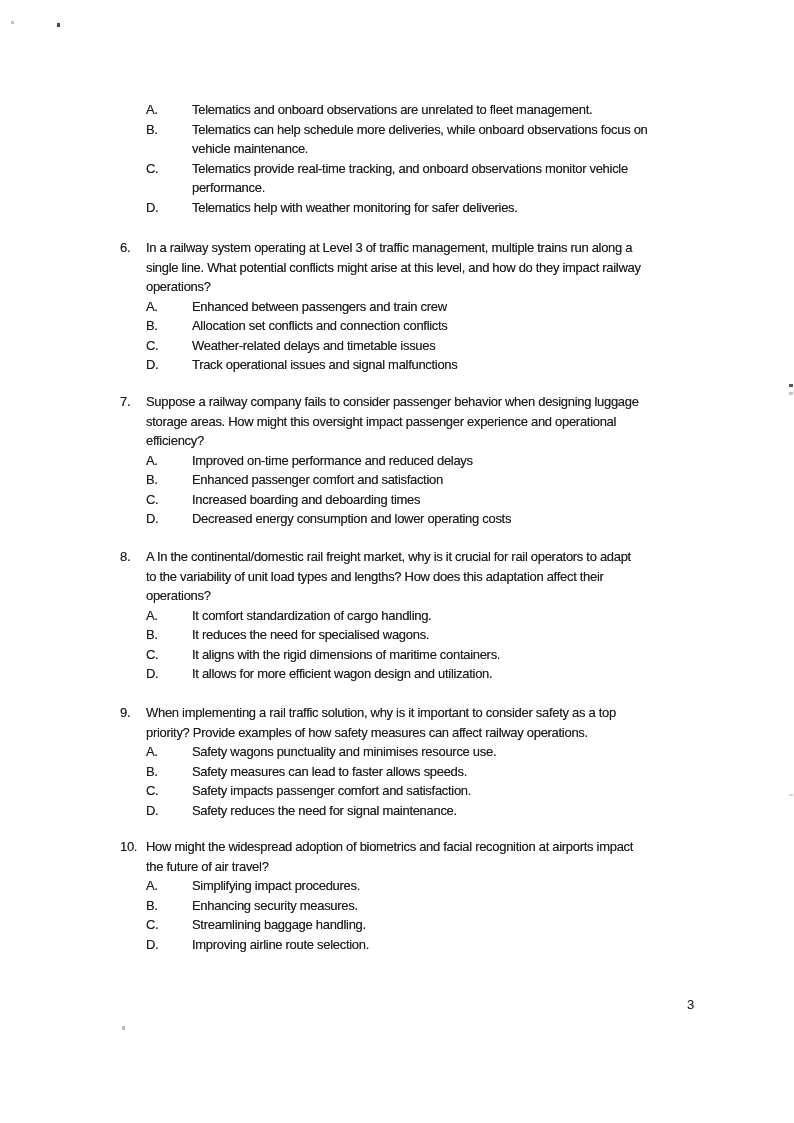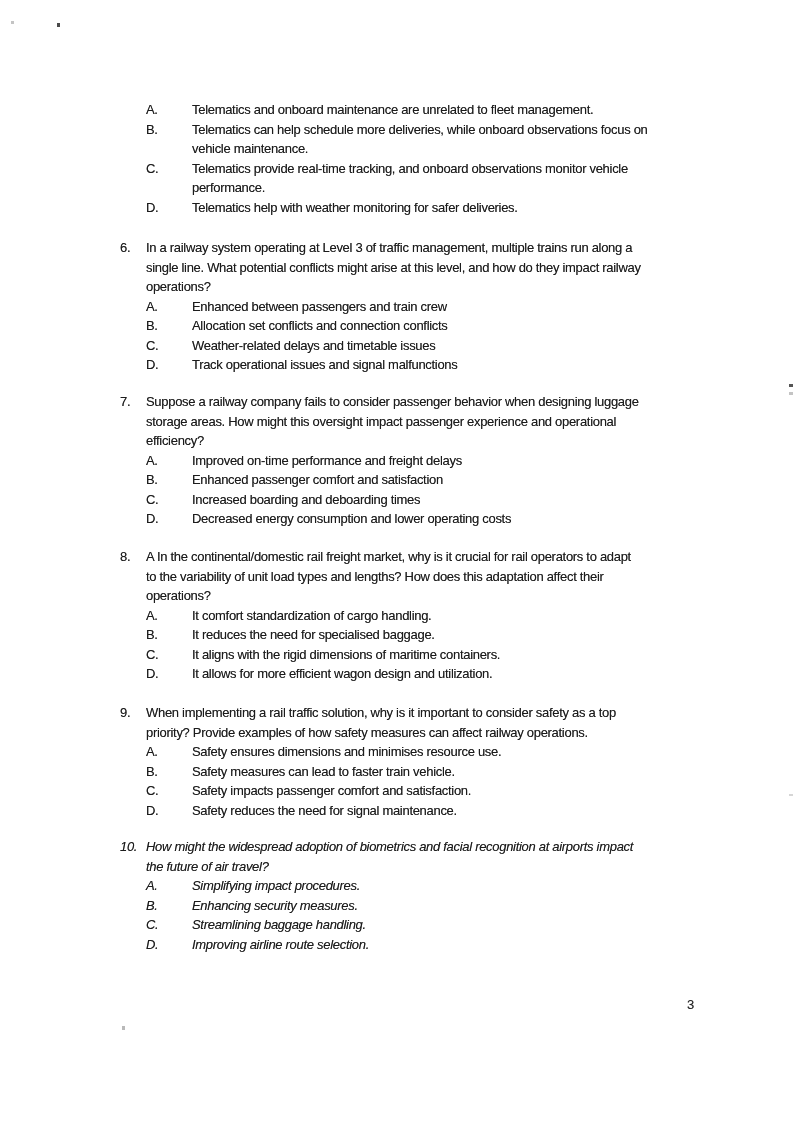--- a/index.html
+++ b/index.html
@@ -44,21 +44,21 @@
     flex: 0 0 26px;
   }
   .q-body {
     flex: 1;
     white-space: pre-line;
   }
   .block-q6  { margin-top: 21px; }
   .block-q7  { margin-top: 17.5px; }
   .block-q8  { margin-top: 18.5px; }
   .block-q9  { margin-top: 19.5px; }
-  .block-q10 { margin-top: 17px; font-style: italic; }
+  .block-q10 { margin-top: 17px; }
   .page-number {
     position: absolute;
     left: 687px;
     top: 997px;
     font-size: 13px;
     color: #2a2a2a;
     text-shadow: 0 0 0.45px rgba(20,20,20,0.5);
   }
   .artifact {
     position: absolute;
@@ -81,21 +81,21 @@
   <span class="artifact artifact-3"></span>
   <span class="artifact artifact-4"></span>
   <span class="artifact artifact-5"></span>
   <span class="artifact artifact-6"></span>
 
   <div class="content">
 
     <div class="options-block">
       <div class="option-row">
         <span class="option-letter">A.</span>
-        <span class="option-text">Telematics and onboard maintenance are unrelated to fleet management.</span>
+        <span class="option-text">Telematics and onboard observations are unrelated to fleet management.</span>
       </div>
       <div class="option-row">
         <span class="option-letter">B.</span>
         <span class="option-text">Telematics can help schedule more deliveries, while onboard observations focus on
 vehicle maintenance.</span>
       </div>
       <div class="option-row">
         <span class="option-letter">C.</span>
         <span class="option-text">Telematics provide real-time tracking, and onboard observations monitor vehicle
 performance.</span>
@@ -133,21 +133,21 @@
 
     <div class="question-block block-q7">
       <div class="question">
         <span class="q-number">7.</span>
         <span class="q-body">Suppose a railway company fails to consider passenger behavior when designing luggage
 storage areas. How might this oversight impact passenger experience and operational
 efficiency?</span>
       </div>
       <div class="option-row">
         <span class="option-letter">A.</span>
-        <span class="option-text">Improved on-time performance and freight delays</span>
+        <span class="option-text">Improved on-time performance and reduced delays</span>
       </div>
       <div class="option-row">
         <span class="option-letter">B.</span>
         <span class="option-text">Enhanced passenger comfort and satisfaction</span>
       </div>
       <div class="option-row">
         <span class="option-letter">C.</span>
         <span class="option-text">Increased boarding and deboarding times</span>
       </div>
       <div class="option-row">
@@ -162,45 +162,45 @@
         <span class="q-body">A In the continental/domestic rail freight market, why is it crucial for rail operators to adapt
 to the variability of unit load types and lengths? How does this adaptation affect their
 operations?</span>
       </div>
       <div class="option-row">
         <span class="option-letter">A.</span>
         <span class="option-text">It comfort standardization of cargo handling.</span>
       </div>
       <div class="option-row">
         <span class="option-letter">B.</span>
-        <span class="option-text">It reduces the need for specialised baggage.</span>
+        <span class="option-text">It reduces the need for specialised wagons.</span>
       </div>
       <div class="option-row">
         <span class="option-letter">C.</span>
         <span class="option-text">It aligns with the rigid dimensions of maritime containers.</span>
       </div>
       <div class="option-row">
         <span class="option-letter">D.</span>
         <span class="option-text">It allows for more efficient wagon design and utilization.</span>
       </div>
     </div>
 
     <div class="question-block block-q9">
       <div class="question">
         <span class="q-number">9.</span>
         <span class="q-body">When implementing a rail traffic solution, why is it important to consider safety as a top
 priority? Provide examples of how safety measures can affect railway operations.</span>
       </div>
       <div class="option-row">
         <span class="option-letter">A.</span>
-        <span class="option-text">Safety ensures dimensions and minimises resource use.</span>
-      </div>
-      <div class="option-row">
-        <span class="option-letter">B.</span>
-        <span class="option-text">Safety measures can lead to faster train vehicle.</span>
+        <span class="option-text">Safety wagons punctuality and minimises resource use.</span>
+      </div>
+      <div class="option-row">
+        <span class="option-letter">B.</span>
+        <span class="option-text">Safety measures can lead to faster allows speeds.</span>
       </div>
       <div class="option-row">
         <span class="option-letter">C.</span>
         <span class="option-text">Safety impacts passenger comfort and satisfaction.</span>
       </div>
       <div class="option-row">
         <span class="option-letter">D.</span>
         <span class="option-text">Safety reduces the need for signal maintenance.</span>
       </div>
     </div>

